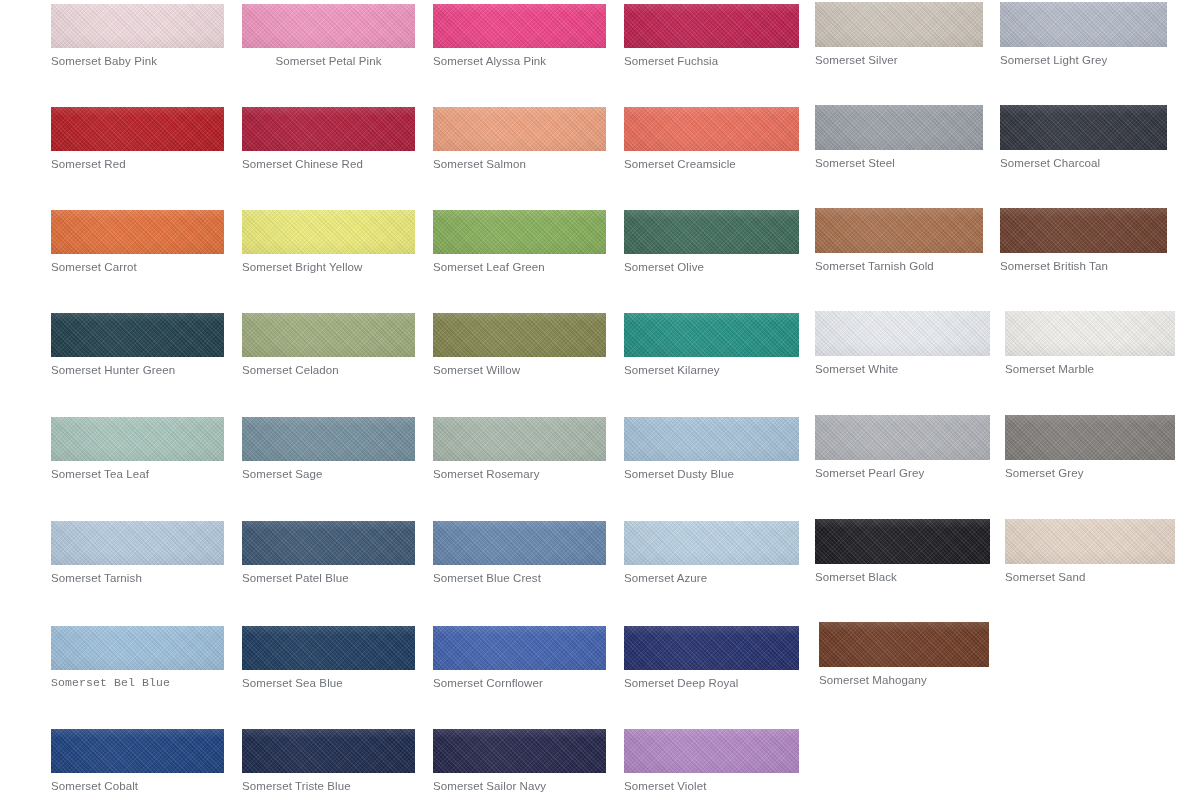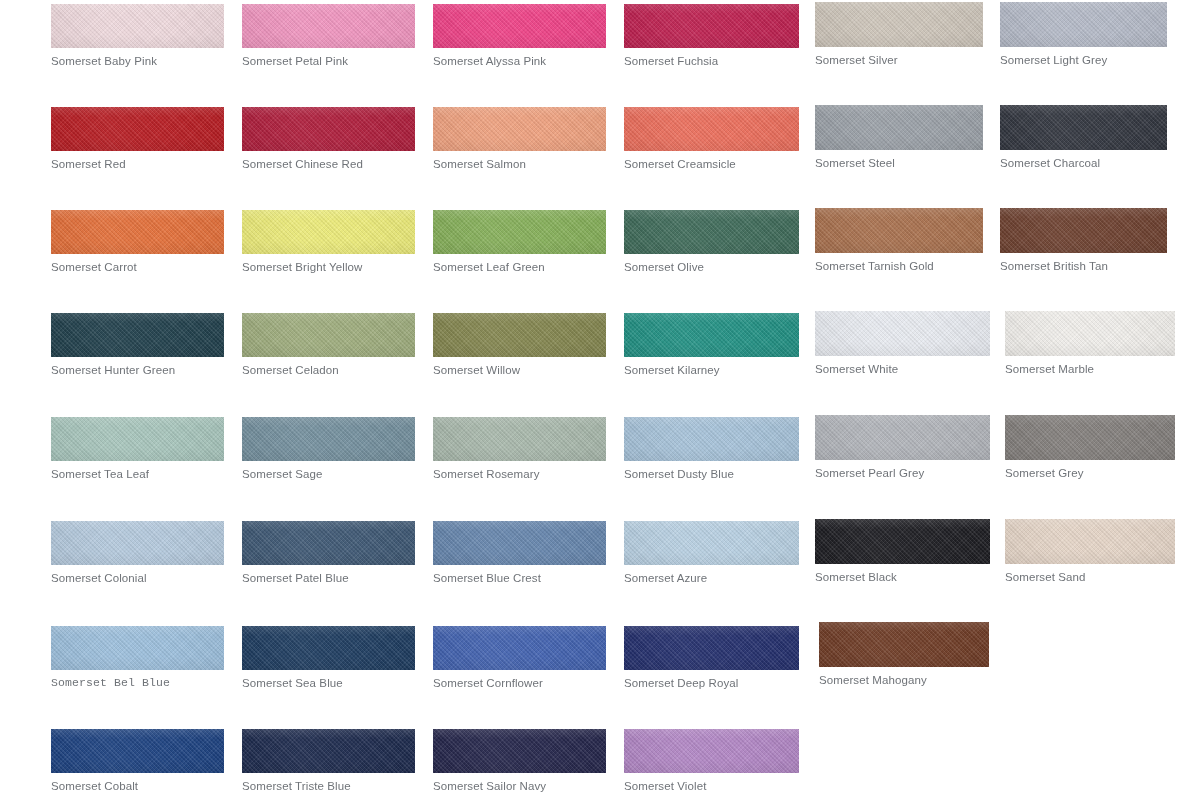--- a/index.html
+++ b/index.html
@@ -81,21 +81,21 @@
   }
 </style>
 </head>
 <body>
 
 <div id="swatch-grid">
     <div class="swatch-cell" style="left: 51px; top: 4px; width: 173px;">
       <div class="swatch-chip" title="Somerset Baby Pink" style="width: 173px; height: 44px; background-color: rgb(240, 218, 222);"></div>
       <div class="swatch-label">Somerset Baby Pink</div>
     </div>
-    <div class="swatch-cell" style="left: 242px; top: 4px; width: 173px;">
+    <div class="swatch-cell" style="left: 242px; top: 4px; width: 173px; text-align: center;">
       <div class="swatch-chip" title="Somerset Petal Pink" style="width: 173px; height: 44px; background-color: rgb(241, 150, 192);"></div>
       <div class="swatch-label">Somerset Petal Pink</div>
     </div>
     <div class="swatch-cell" style="left: 433px; top: 4px; width: 173px;">
       <div class="swatch-chip" title="Somerset Alyssa Pink" style="width: 173px; height: 44px; background-color: rgb(239, 66, 135);"></div>
       <div class="swatch-label">Somerset Alyssa Pink</div>
     </div>
     <div class="swatch-cell" style="left: 624px; top: 4px; width: 175px;">
       <div class="swatch-chip" title="Somerset Fuchsia" style="width: 175px; height: 44px; background-color: rgb(191, 33, 81);"></div>
       <div class="swatch-label">Somerset Fuchsia</div>
@@ -199,21 +199,21 @@
     <div class="swatch-cell" style="left: 815px; top: 415px; width: 175px;">
       <div class="swatch-chip" title="Somerset Pearl Grey" style="width: 175px; height: 45px; background-color: rgb(178, 181, 187);"></div>
       <div class="swatch-label">Somerset Pearl Grey</div>
     </div>
     <div class="swatch-cell" style="left: 1005px; top: 415px; width: 170px;">
       <div class="swatch-chip" title="Somerset Grey" style="width: 170px; height: 45px; background-color: rgb(131, 127, 124);"></div>
       <div class="swatch-label">Somerset Grey</div>
     </div>
     <div class="swatch-cell" style="left: 51px; top: 521px; width: 173px;">
       <div class="swatch-chip" title="Somerset Colonial" style="width: 173px; height: 44px; background-color: rgb(181, 202, 222);"></div>
-      <div class="swatch-label">Somerset Colonial</div>
+      <div class="swatch-label">Somerset Tarnish</div>
     </div>
     <div class="swatch-cell" style="left: 242px; top: 521px; width: 188px;">
       <div class="swatch-chip" title="Somerset Patel Blue" style="width: 173px; height: 44px; background-color: rgb(62, 88, 116);"></div>
       <div class="swatch-label">Somerset Patel Blue</div>
     </div>
     <div class="swatch-cell" style="left: 433px; top: 521px; width: 173px;">
       <div class="swatch-chip" title="Somerset Blue Crest" style="width: 173px; height: 44px; background-color: rgb(102, 134, 173);"></div>
       <div class="swatch-label">Somerset Blue Crest</div>
     </div>
     <div class="swatch-cell" style="left: 624px; top: 521px; width: 175px;">

